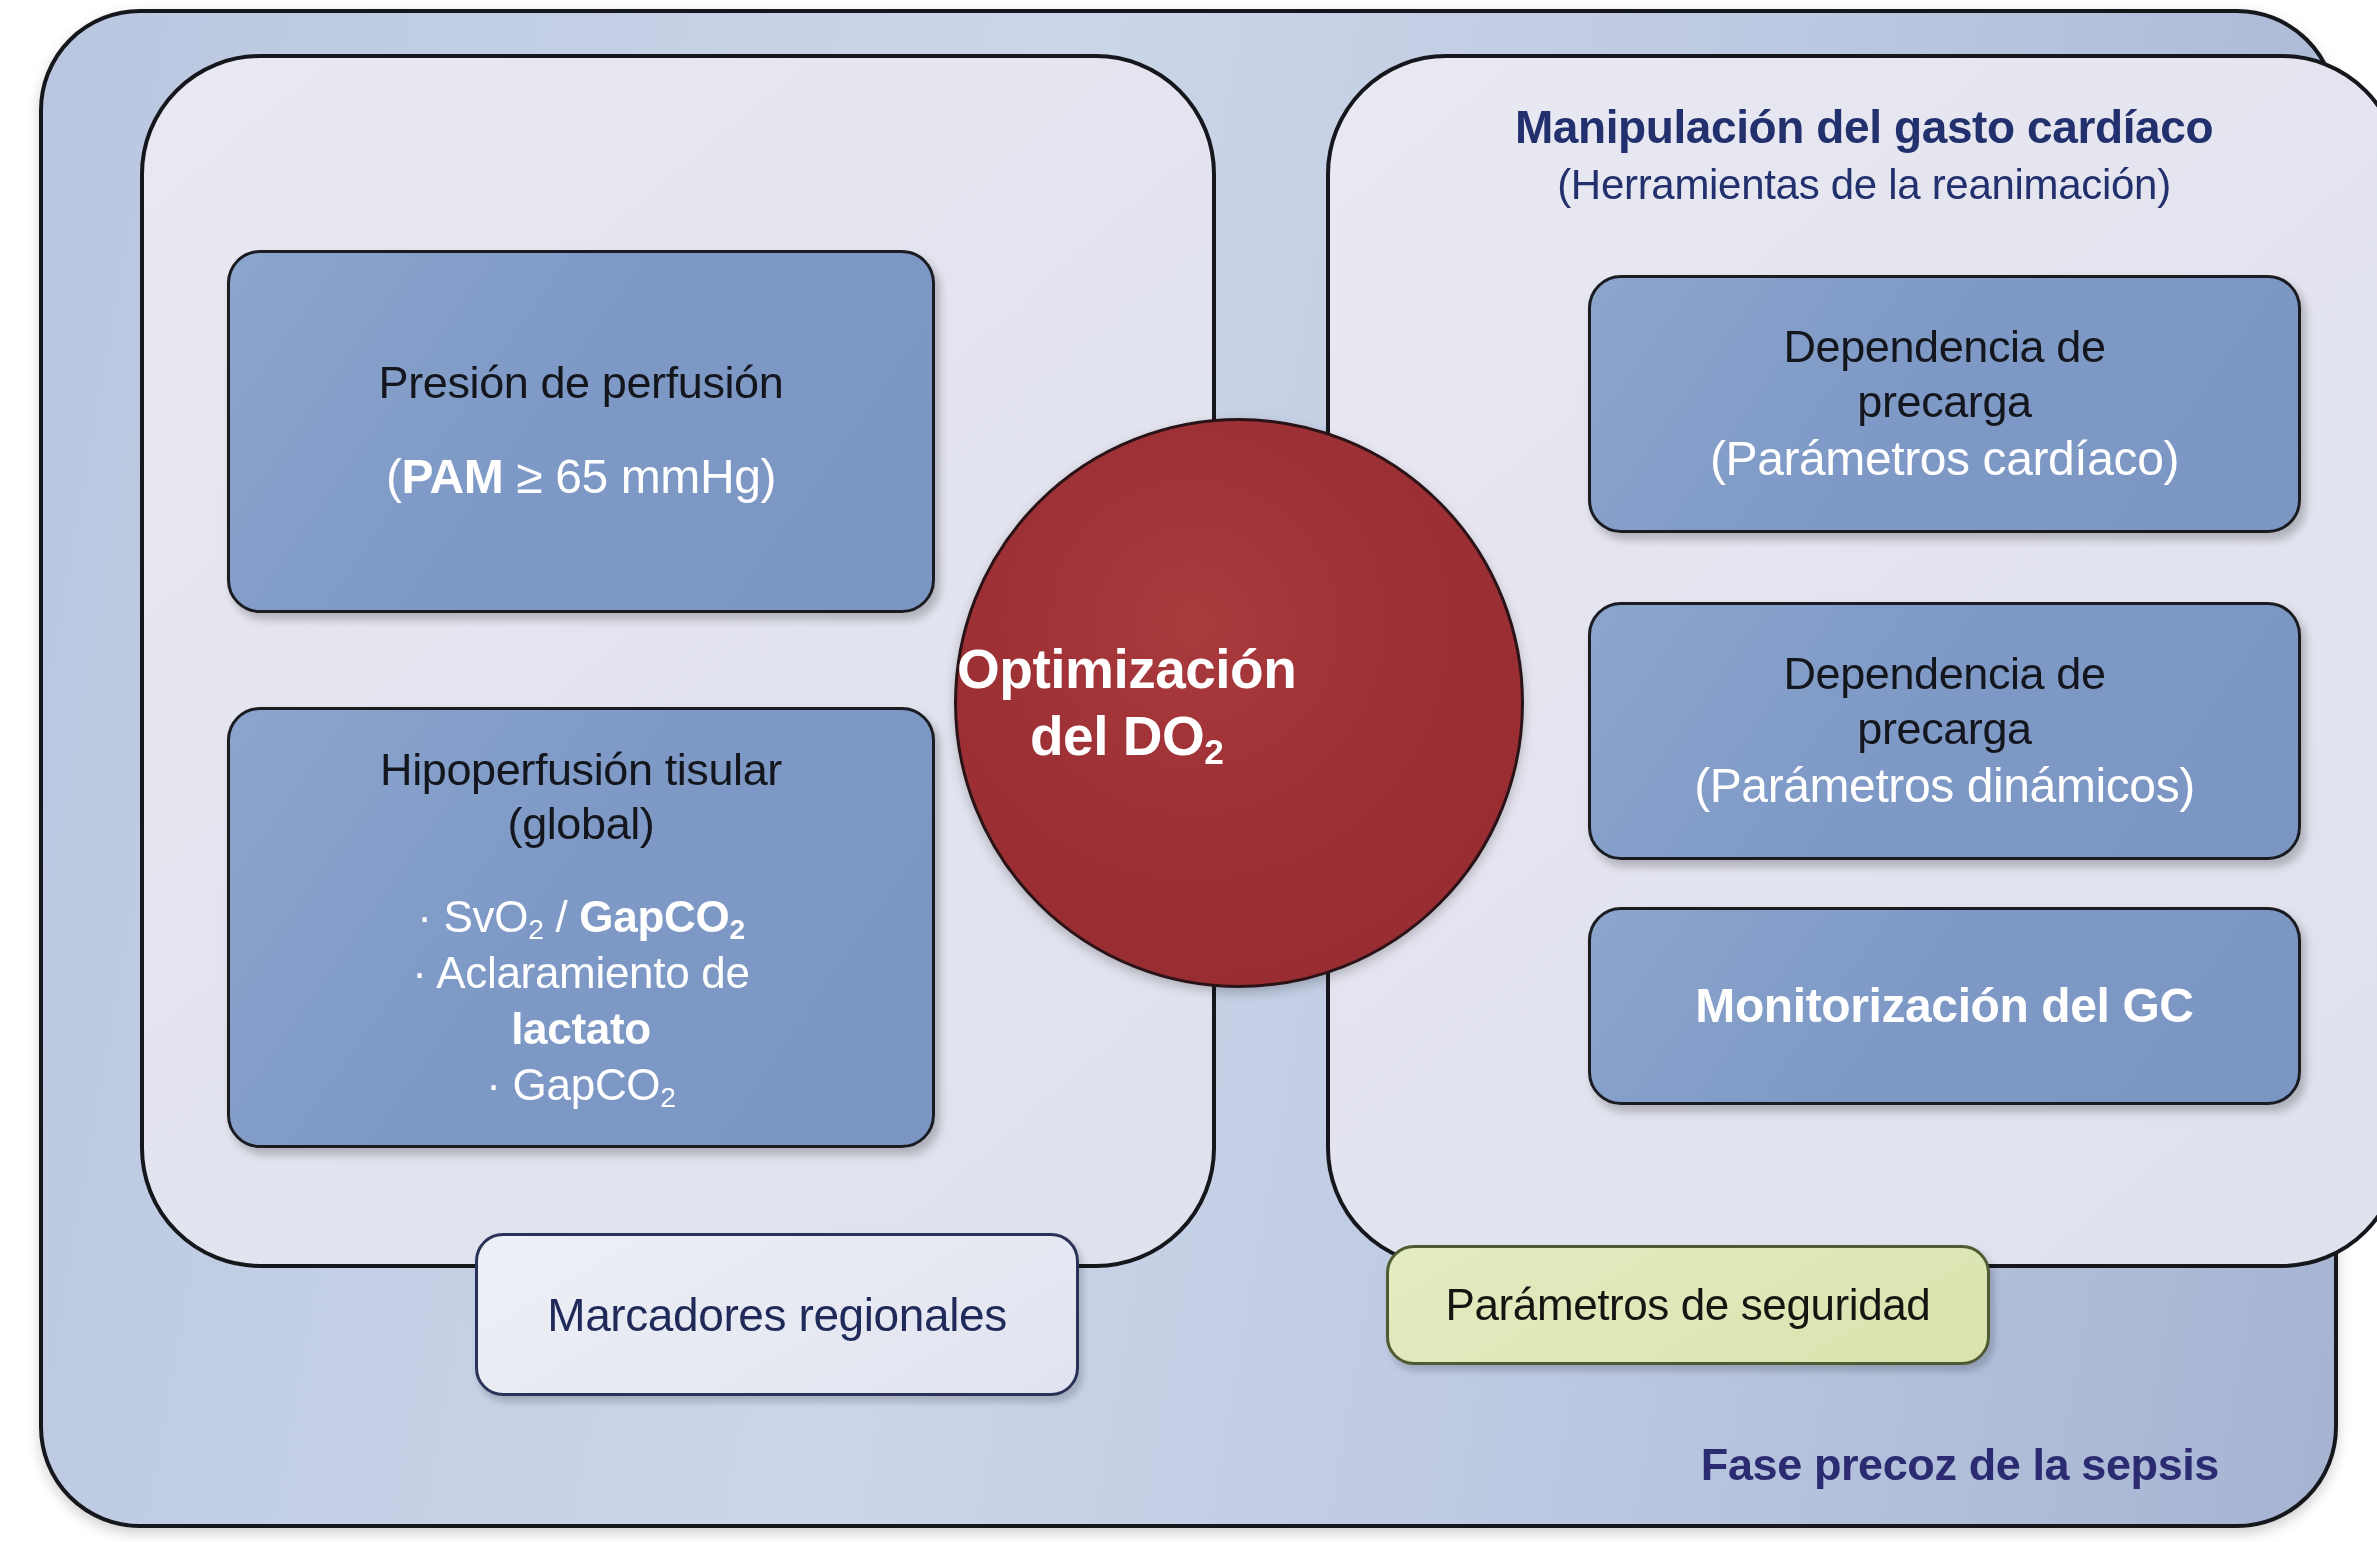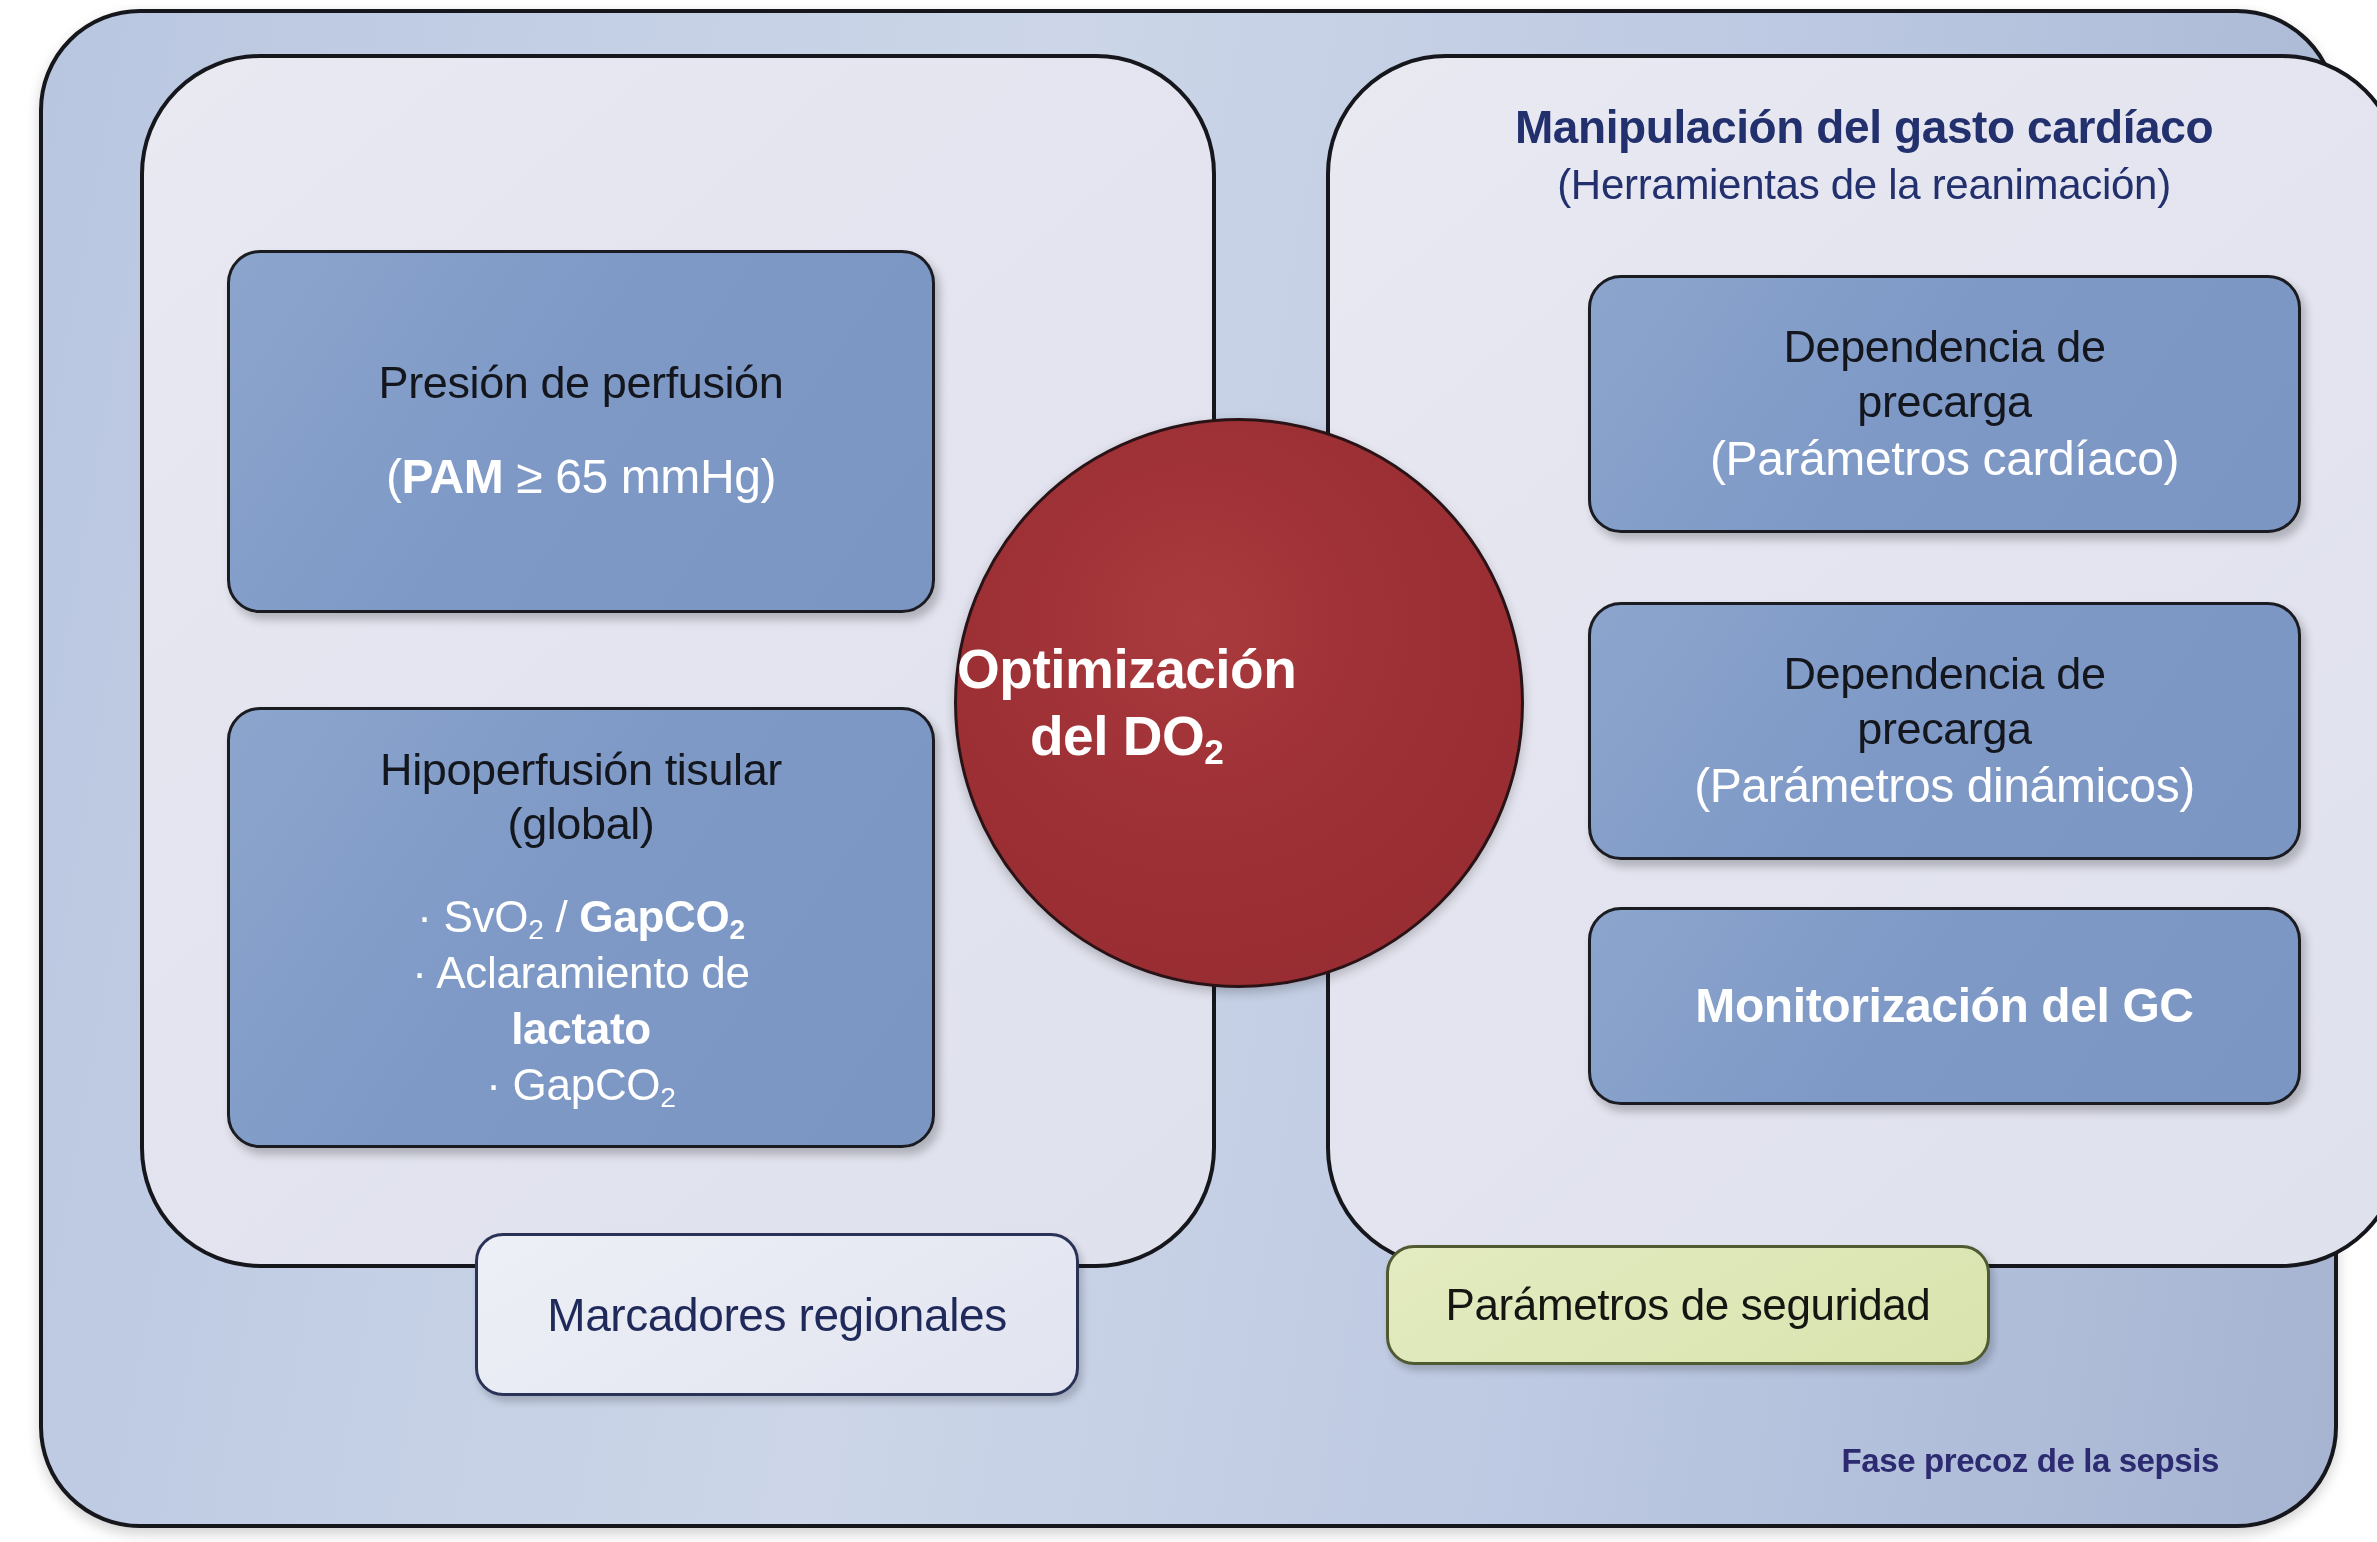--- a/index.html
+++ b/index.html
@@ -194,23 +194,23 @@
     background: linear-gradient(150deg, #e3ebc0 0%, #dde7b6 60%, #d9e3ae 100%);
     color: #151611;
     font-size: 44px;
     letter-spacing: -0.4px;
   }
 
   
   #footer-caption {
     position: absolute;
     right: 115px;
-    bottom: 44px;
+    bottom: 33px;
     color: #2c2a70;
-    font-size: 33px;
+    font-size: 45px;
     font-weight: bold;
     letter-spacing: -0.4px;
     z-index: 8;
   }
 </style>
 </head>
 <body>
 
 <div id="stage">
 

